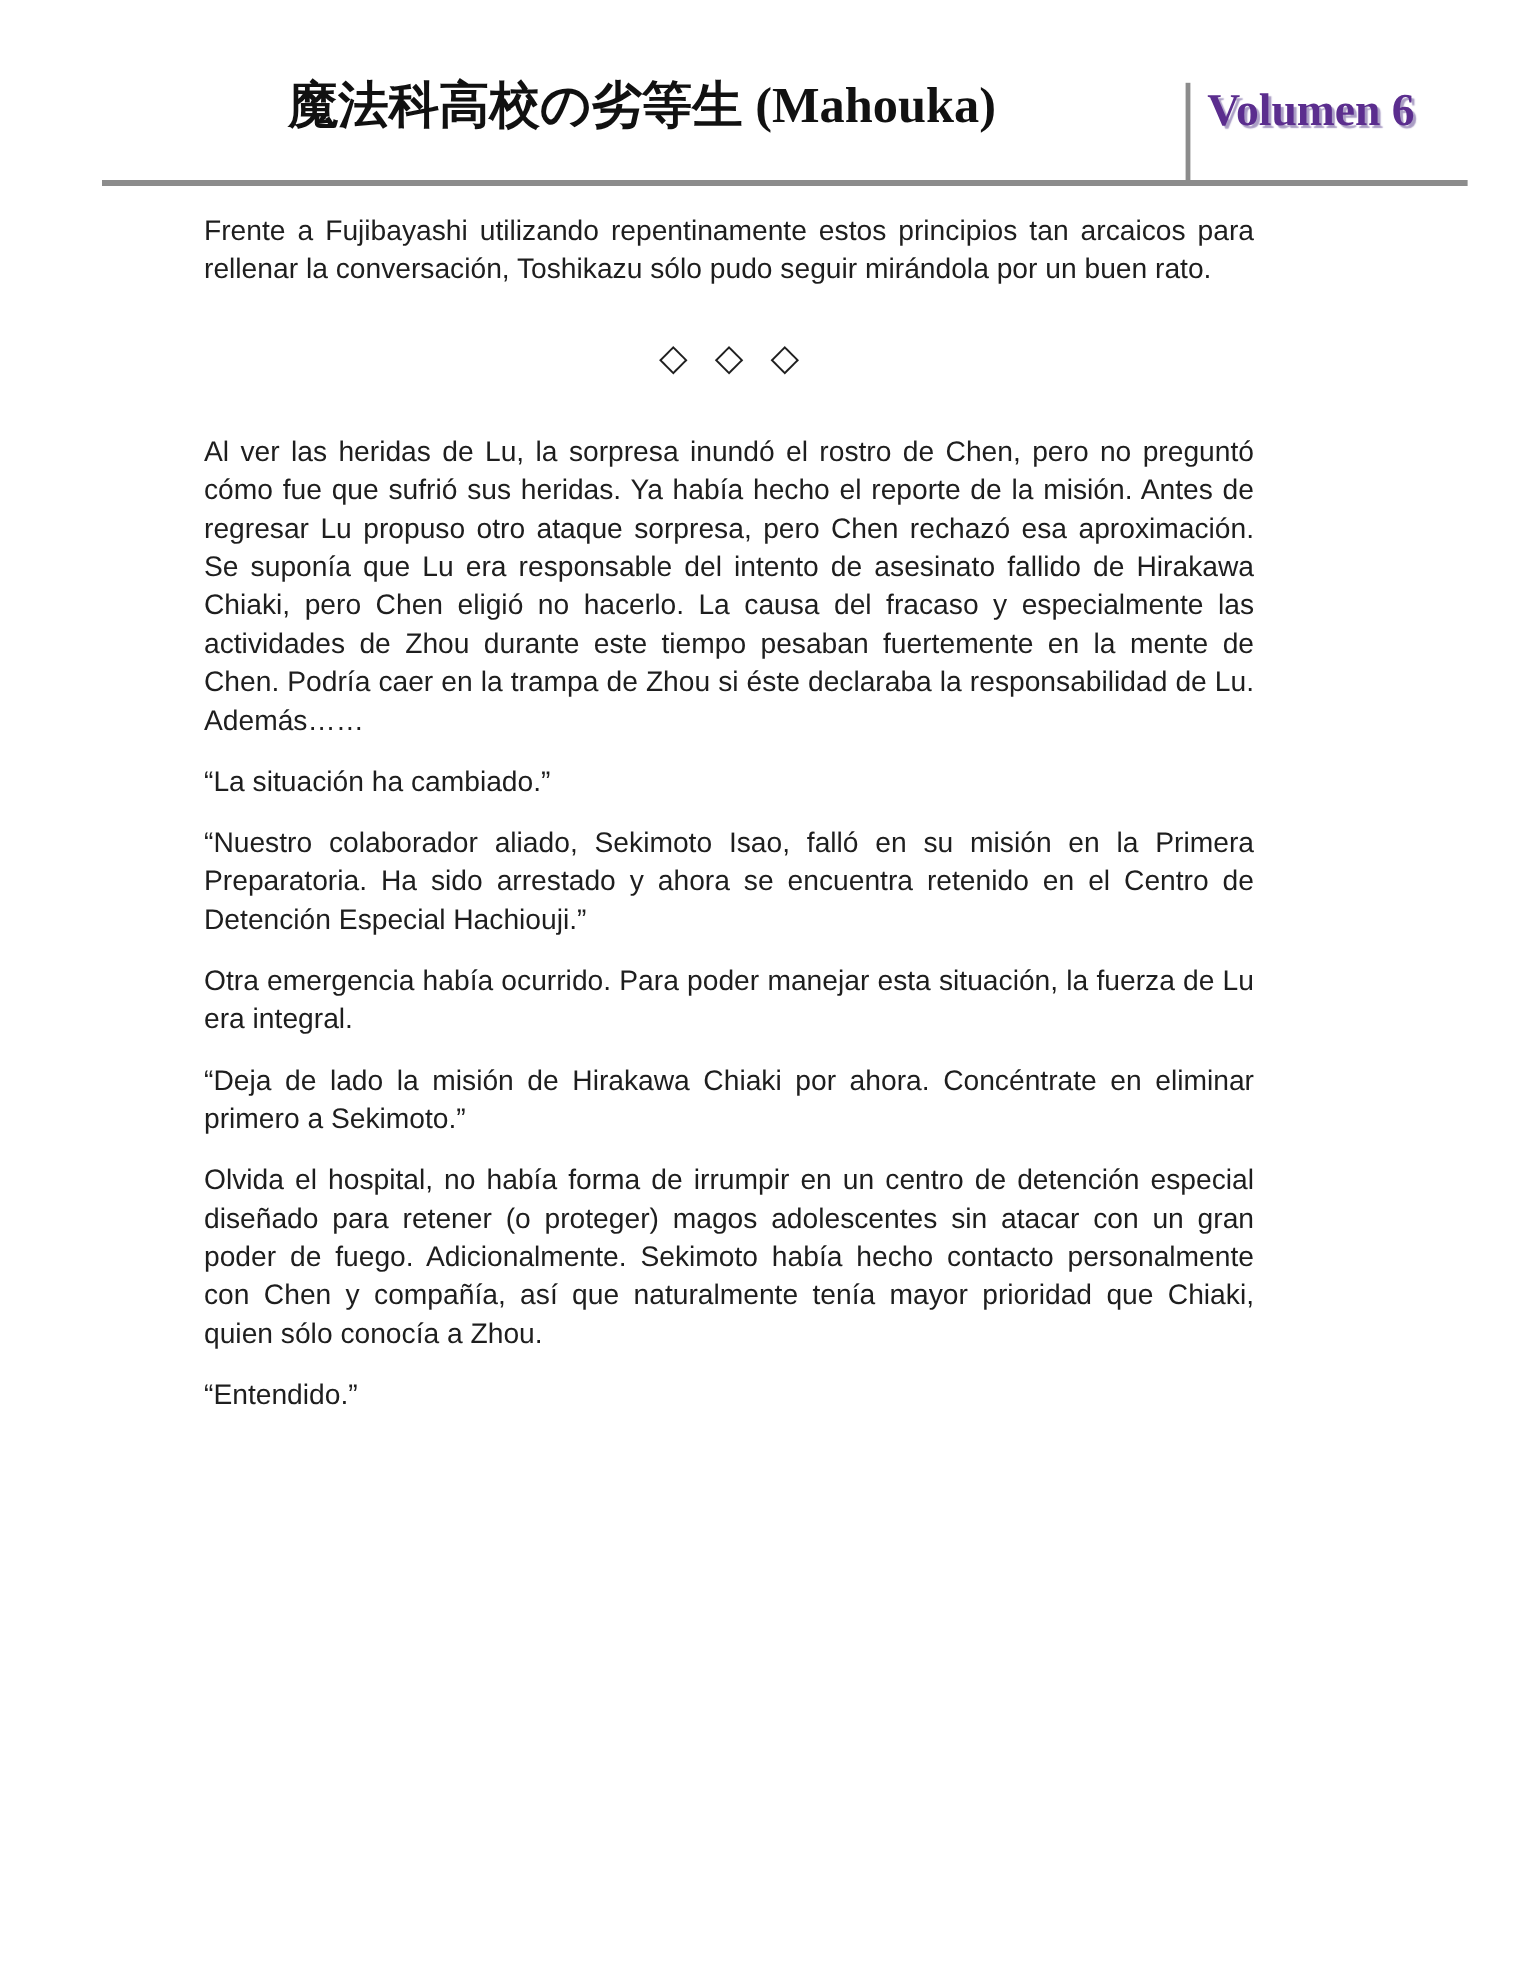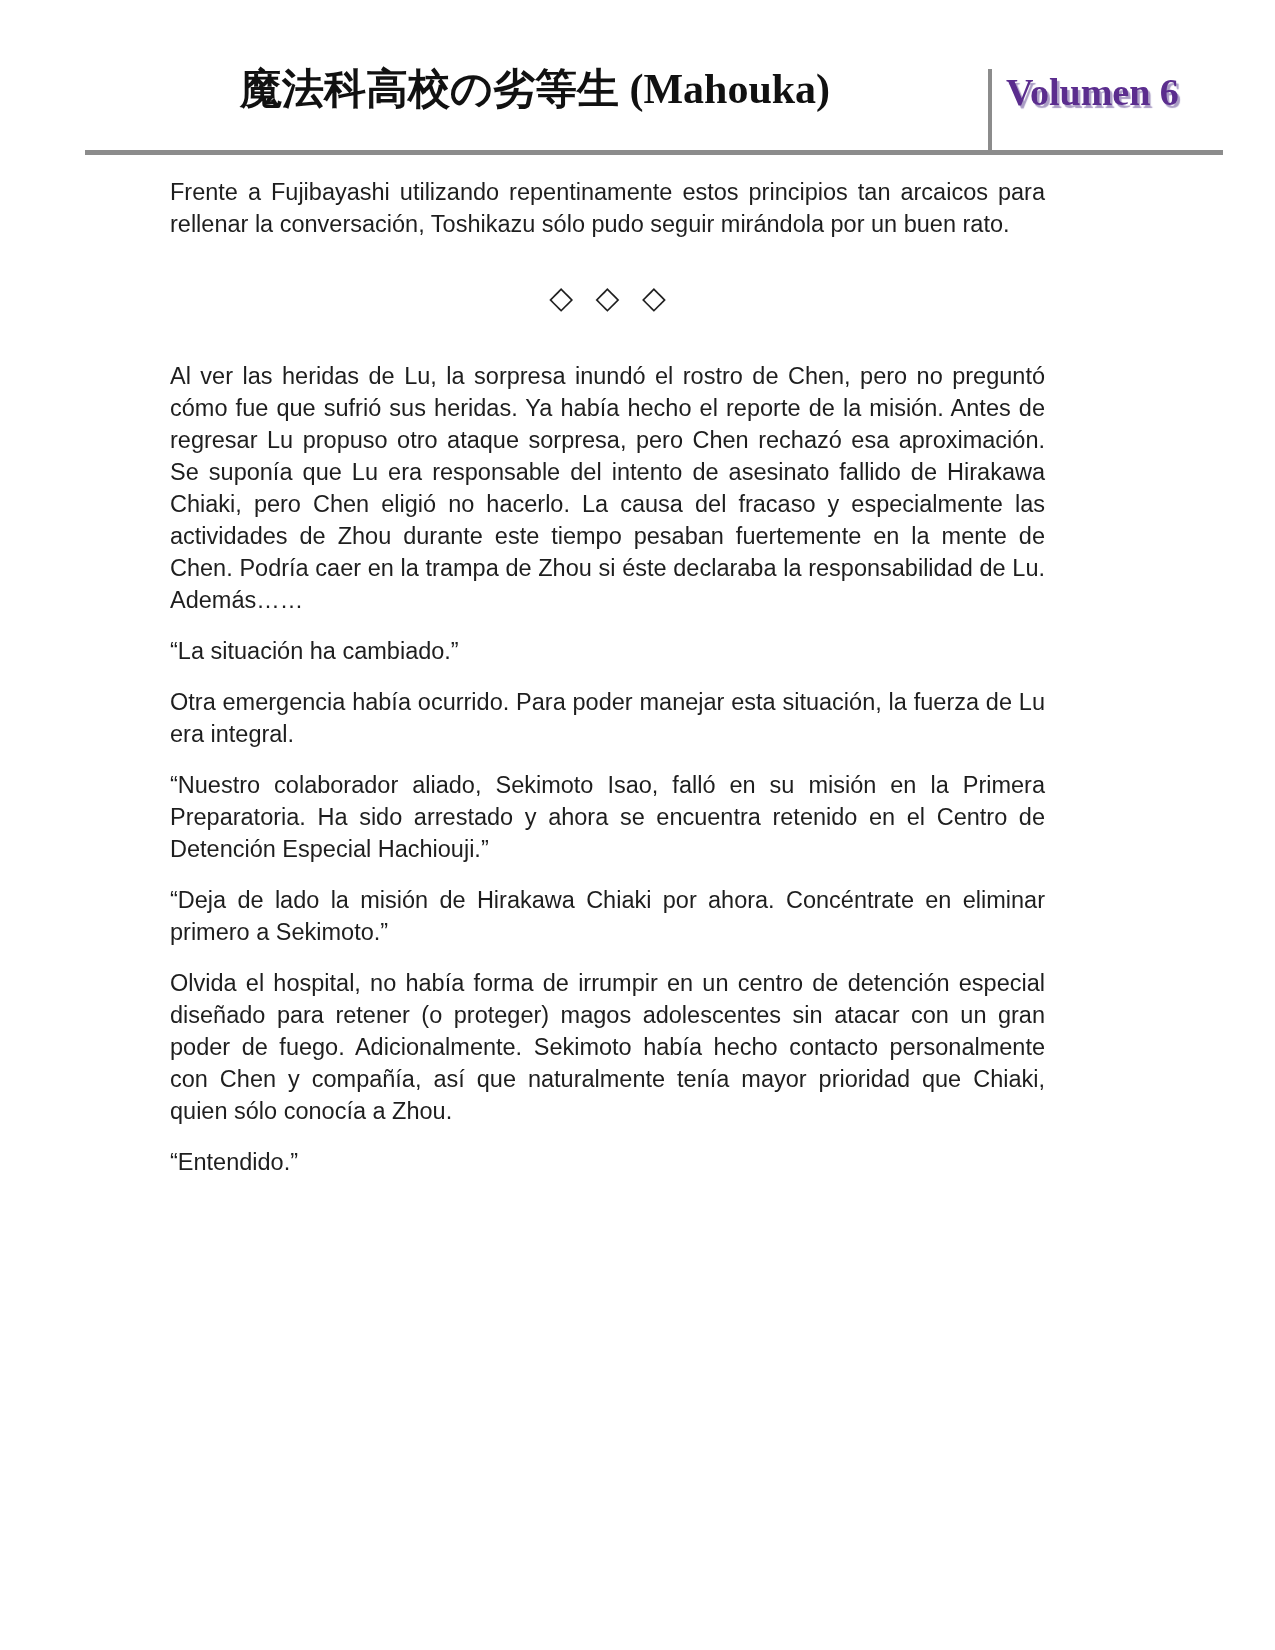--- a/index.html
+++ b/index.html
@@ -126,22 +126,22 @@
     <div class="header-rule"></div>
   </header>
 
   <main class="body-text">
     <p>Frente a Fujibayashi utilizando repentinamente estos principios tan arcaicos para rellenar la conversación, Toshikazu sólo pudo seguir mirándola por un buen rato.</p>
 
     <div class="scene-break">◇ ◇ ◇</div>
 
     <p>Al ver las heridas de Lu, la sorpresa inundó el rostro de Chen, pero no preguntó cómo fue que sufrió sus heridas. Ya había hecho el reporte de la misión. Antes de regresar Lu propuso otro ataque sorpresa, pero Chen rechazó esa aproximación. Se suponía que Lu era responsable del intento de asesinato fallido de Hirakawa Chiaki, pero Chen eligió no hacerlo. La causa del fracaso y especialmente las actividades de Zhou durante este tiempo pesaban fuertemente en la mente de Chen. Podría caer en la trampa de Zhou si éste declaraba la responsabilidad de Lu. Además……</p>
     <p>“La situación ha cambiado.”</p>
+    <p>“Nuestro colaborador aliado, Sekimoto Isao, falló en su misión en la Primera Preparatoria. Ha sido arrestado y ahora se encuentra retenido en el Centro de Detención Especial Hachiouji.”</p>
     <p>Otra emergencia había ocurrido. Para poder manejar esta situación, la fuerza de Lu era integral.</p>
-    <p>“Nuestro colaborador aliado, Sekimoto Isao, falló en su misión en la Primera Preparatoria. Ha sido arrestado y ahora se encuentra retenido en el Centro de Detención Especial Hachiouji.”</p>
     <p>“Deja de lado la misión de Hirakawa Chiaki por ahora. Concéntrate en eliminar primero a Sekimoto.”</p>
     <p>Olvida el hospital, no había forma de irrumpir en un centro de detención especial diseñado para retener (o proteger) magos adolescentes sin atacar con un gran poder de fuego. Adicionalmente. Sekimoto había hecho contacto personalmente con Chen y compañía, así que naturalmente tenía mayor prioridad que Chiaki, quien sólo conocía a Zhou.</p>
     <p>“Entendido.”</p>
   </main>
 
   <footer class="page-footer">
     <div class="f-line"></div>
     <div class="f-brace">{</div>
     <div class="f-num">257</div>
     <div class="f-brace">}</div>

